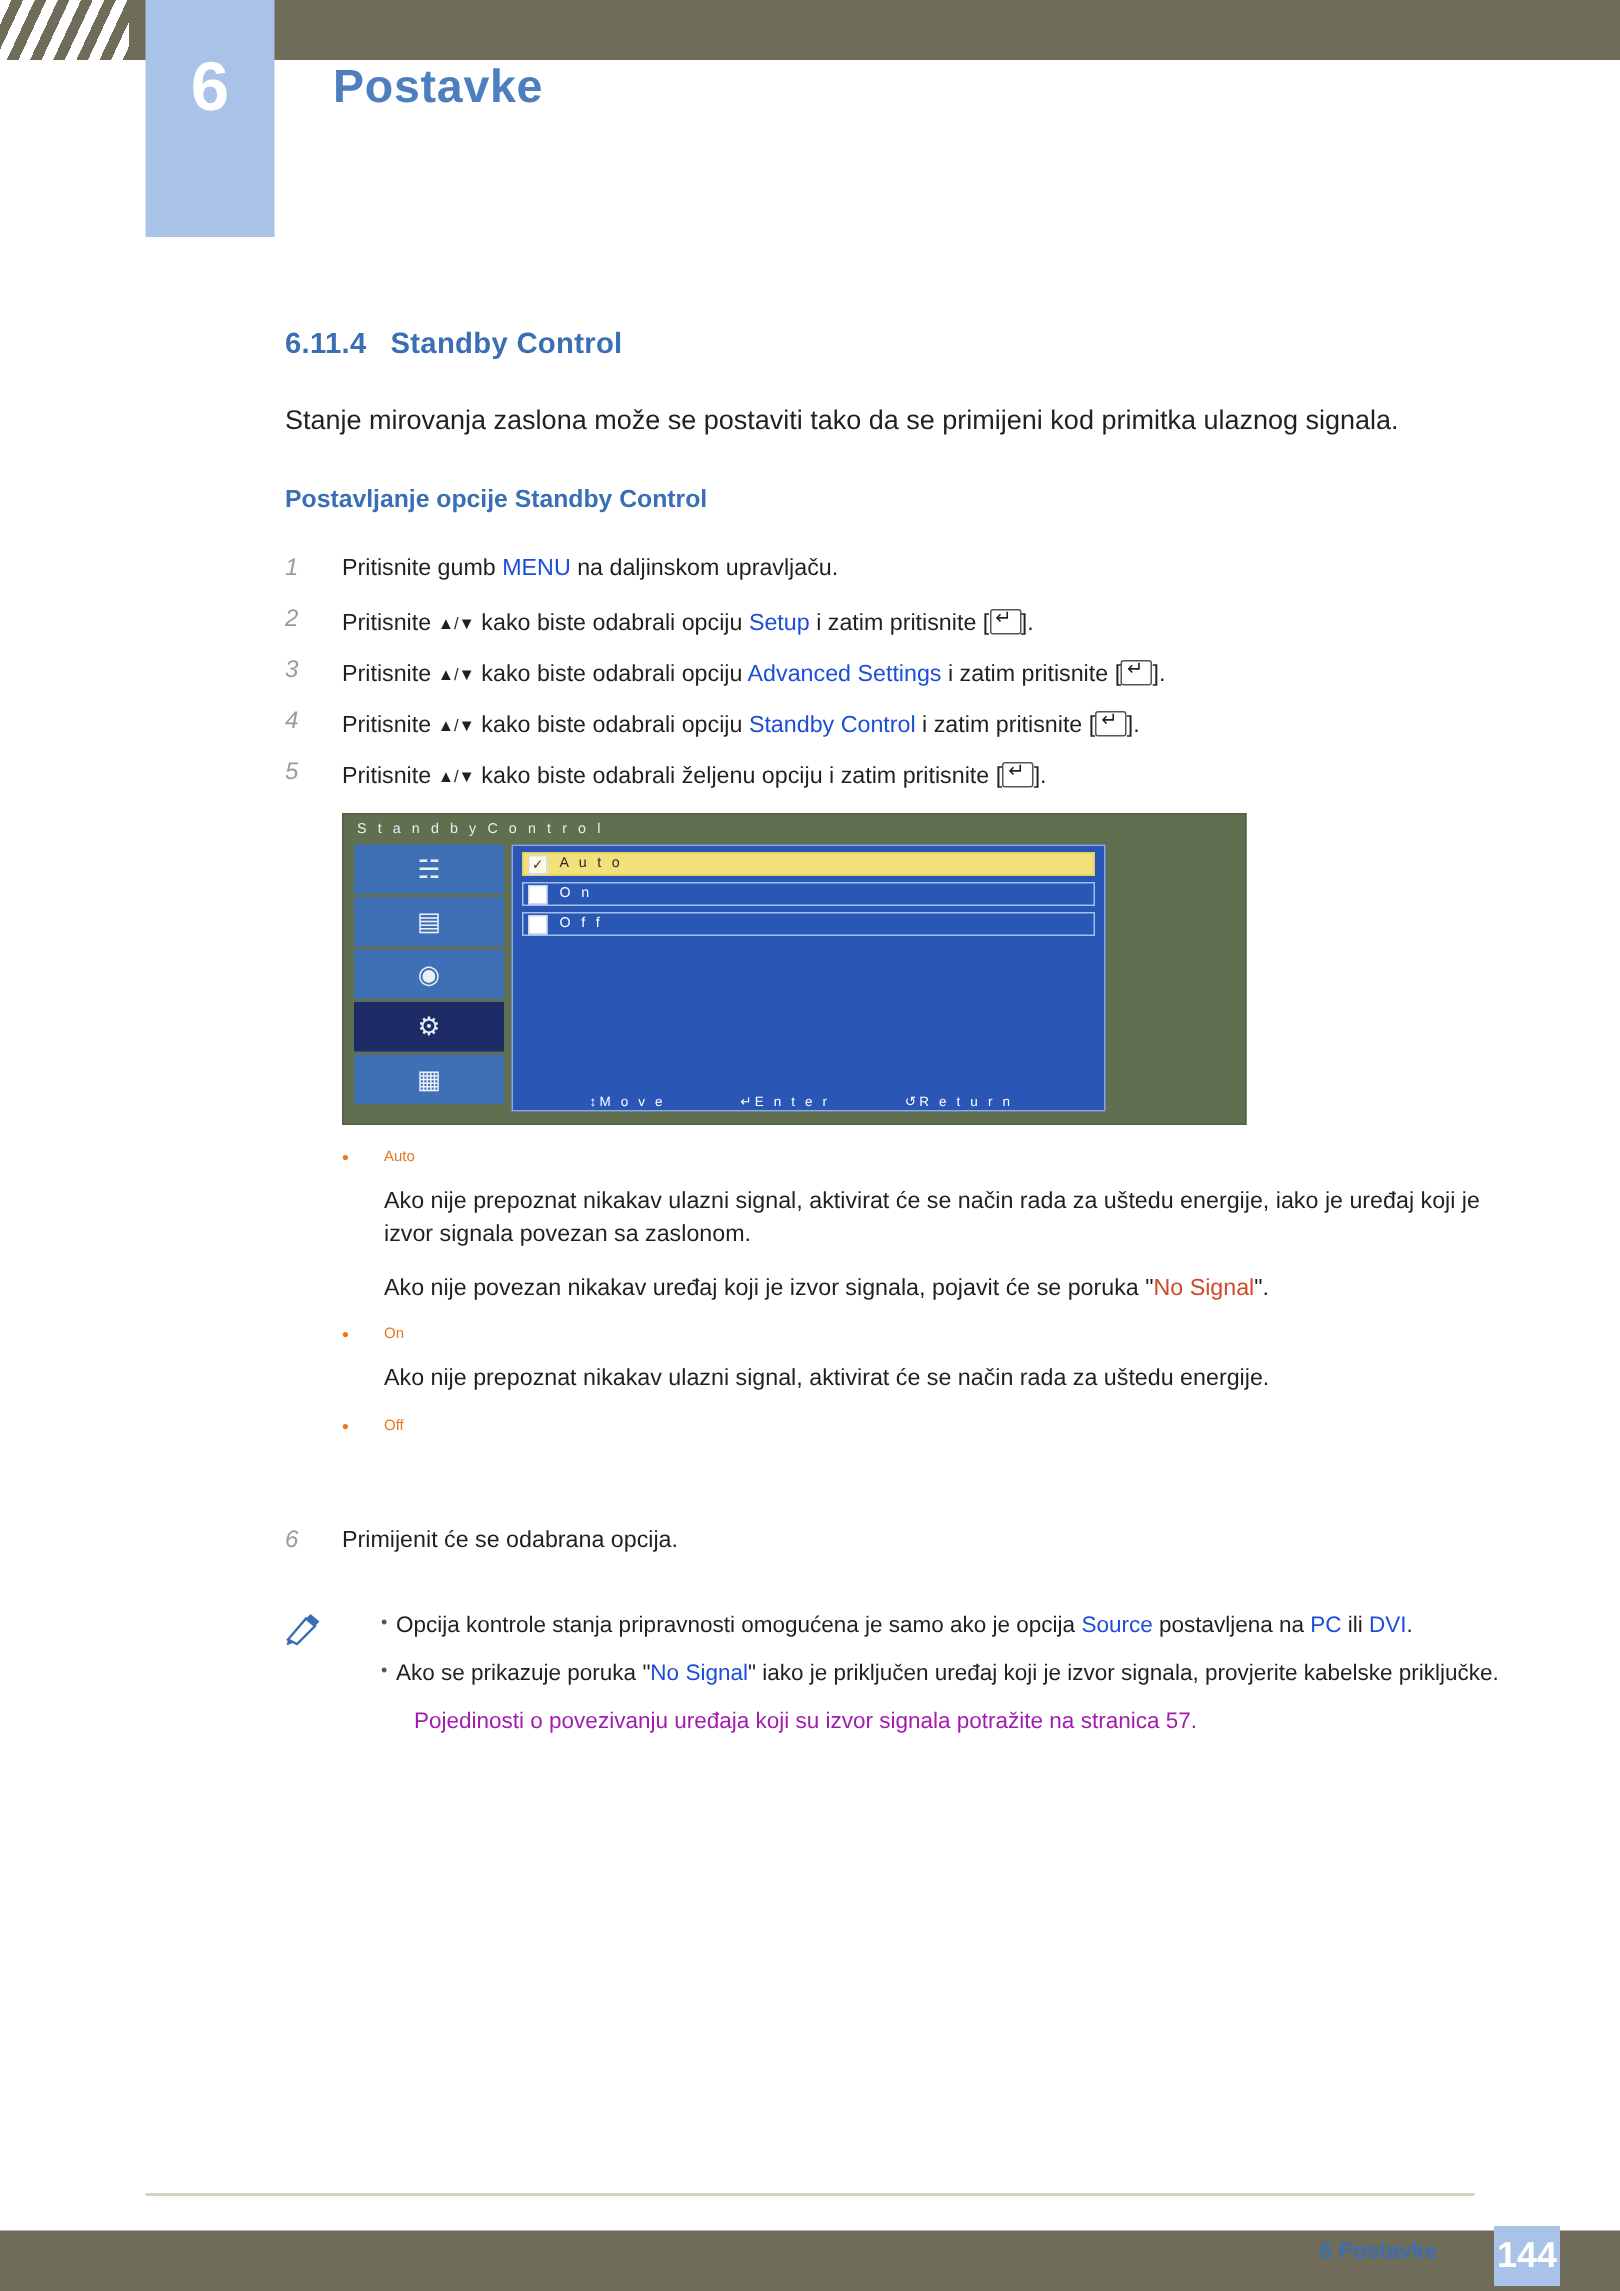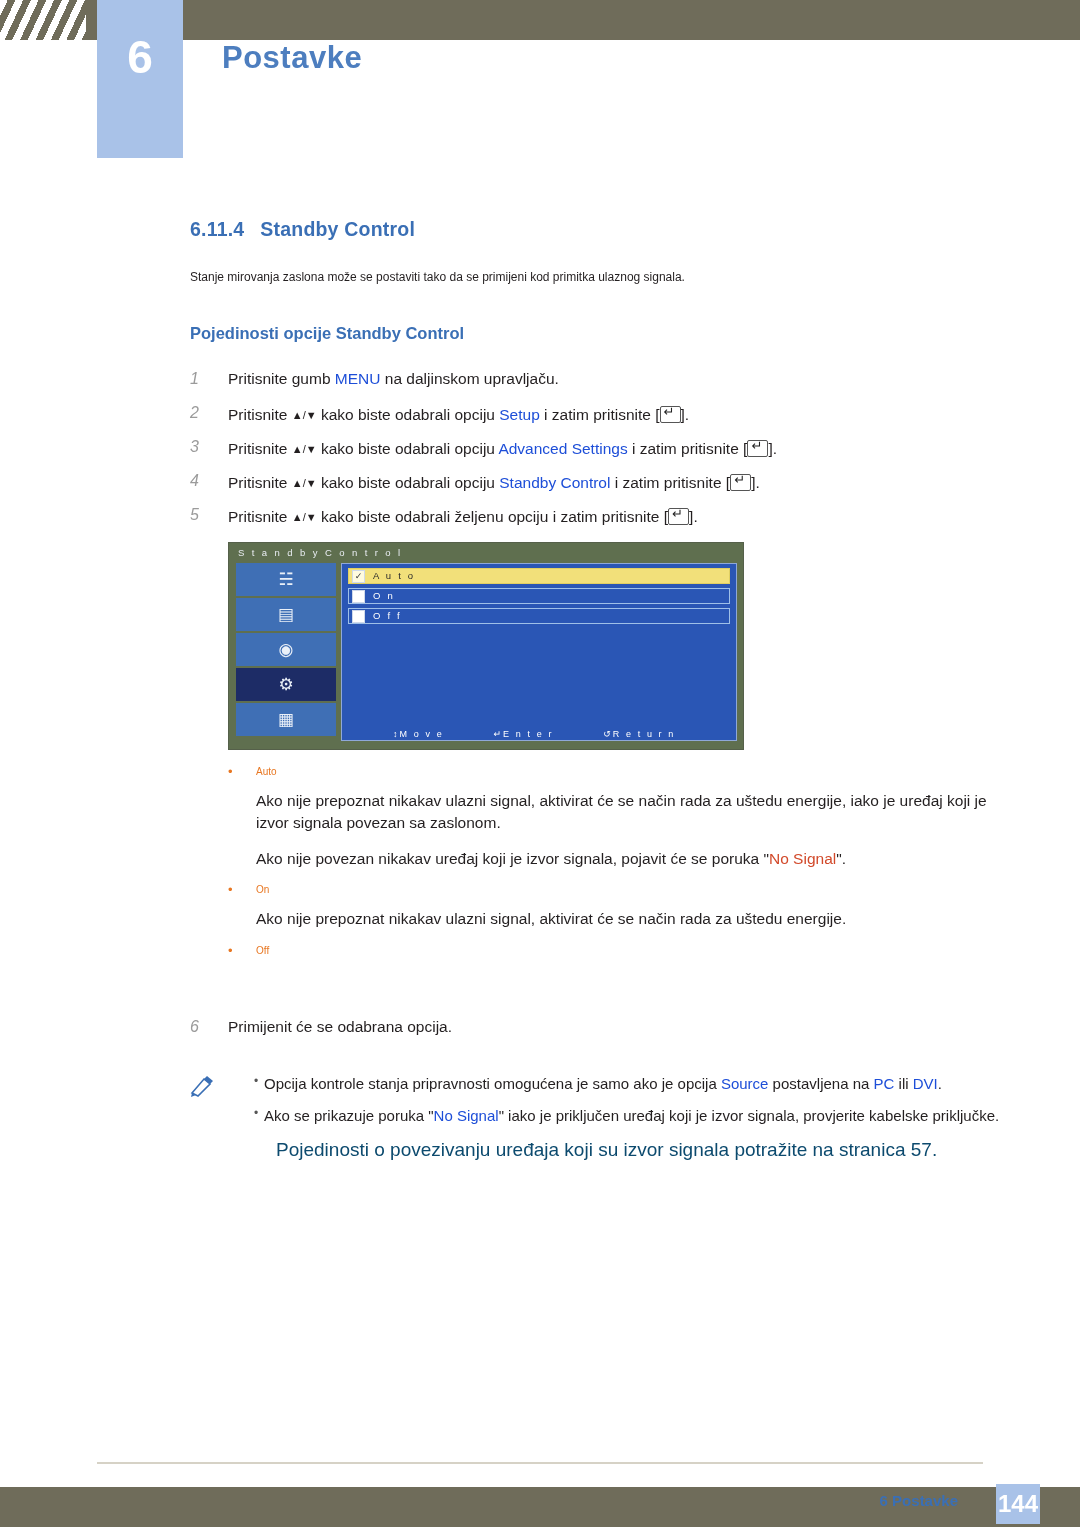--- a/index.html
+++ b/index.html
@@ -71,21 +71,21 @@
     font-weight: bold;
     color: #3a6fb5;
     letter-spacing: 0.2px;
   }
   .sect-title .num { margin-right: 16px; }
 
   .intro {
     position: absolute;
     left: 190px; top: 270px;
     width: 800px;
-    font-size: 12px;
+    font-size: 18px;
     color: #231f20;
   }
   .subhead {
     position: absolute;
     left: 190px; top: 324px;
     font-size: 16.5px;
     font-weight: bold;
     color: #3a6fb5;
   }
 
@@ -140,21 +140,21 @@
     left: 3px; top: -3px;
     font-size: 13px;
     color: #222;
     line-height: 16px;
   }
 
   
   .osd {
     position: absolute;
     left: 228px; top: 542px;
-    width: 516px;
+    width: 603px;
     height: 208px;
     background: #5f6f4f;
     border: 1px solid #55604a;
     box-sizing: border-box;
   }
   .osd-title {
     position: absolute;
     left: 9px; top: 4px;
     font-size: 9.5px;
     color: #e9edf2;
@@ -302,22 +302,22 @@
   .note-item::before {
     content: "\2022";
     position: absolute;
     left: 0; top: 0;
     font-size: 12px;
     color: #555;
   }
   .note-item .t { display: block; margin-left: 10px; }
   .note-plain {
     margin-left: 22px;
-    font-size: 19px;
-    color: #0c4a6e;
+    font-size: 15px;
+    color: #a21caf;
     margin-top: 12px;
   }
 
   
   .footer-rule {
     position: absolute;
     left: 97px; top: 1462px;
     width: 886px;
     height: 2px;
     background: #d6d2c6;
@@ -361,21 +361,21 @@
 <div class="chapter-title">Postavke</div>
 
 <div class="content">
 
   <div class="sect-title">
     <span class="num">6.11.4</span><span>Standby Control</span>
   </div>
 
   <div class="intro">Stanje mirovanja zaslona može se postaviti tako da se primijeni kod primitka ulaznog signala.</div>
 
-  <div class="subhead">Pojedinosti opcije Standby Control</div>
+  <div class="subhead">Postavljanje opcije Standby Control</div>
 
   <div class="steps">
 
     <div class="step">
       <span class="idx">1</span>
       <span class="txt"><span>Pritisnite gumb </span><span class="orange">MENU</span><span> na daljinskom upravljaču.</span></span>
     </div>
 
     <div class="step">
       <span class="idx">2</span>

